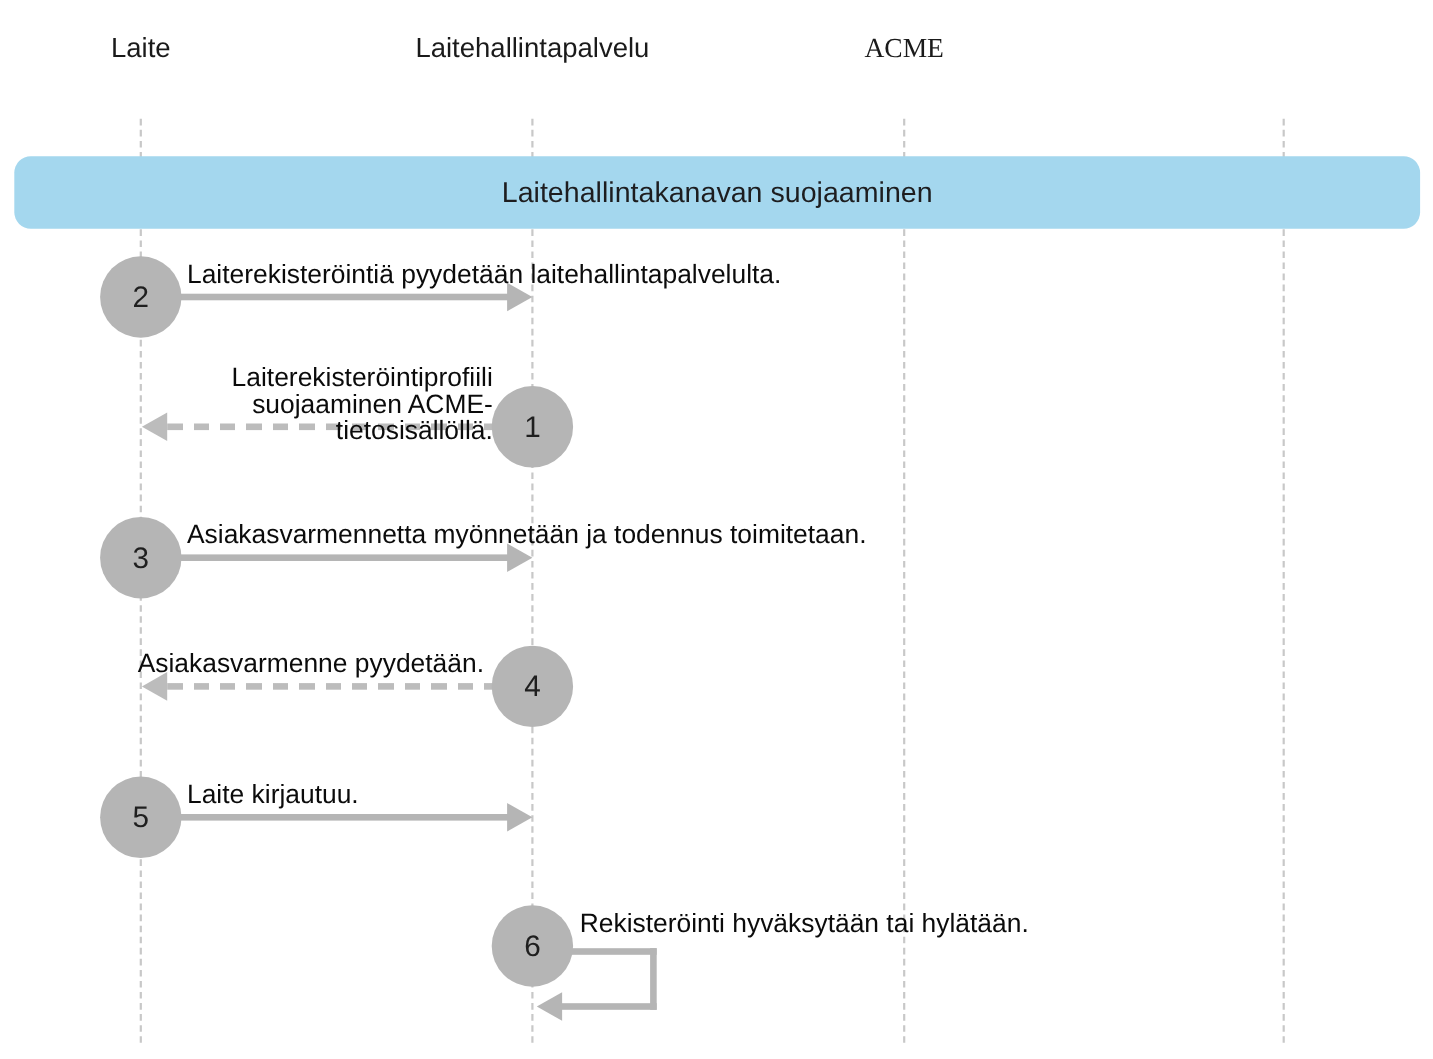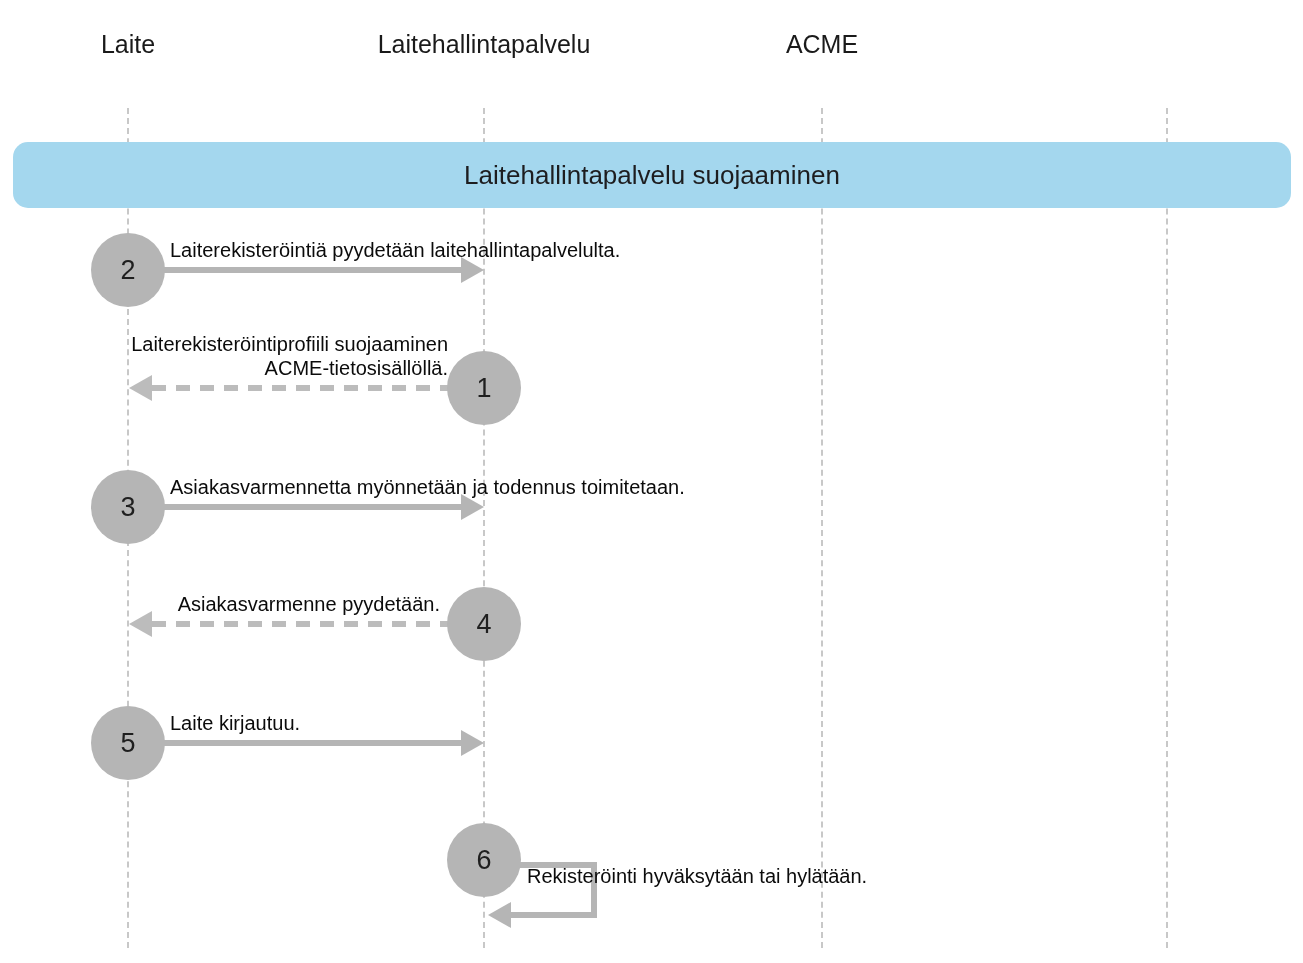--- a/index.html
+++ b/index.html
@@ -62,21 +62,21 @@
     background: #b5b5b5;
     display: flex;
     align-items: center;
     justify-content: center;
     font-size: 27px;
     color: #1f1f1f;
     z-index: 4;
   }
   .msg-label {
     position: absolute;
-    font-size: 20px;
+    font-size: 24px;
     line-height: 24px;
     color: #0b0b0b;
     white-space: nowrap;
     z-index: 3;
   }
   .msg-label.wrap {
     white-space: normal;
     text-align: right;
   }
   .arrow-line {
@@ -113,29 +113,29 @@
     z-index: 1;
   }
 </style>
 </head>
 <body>
 
 <div class="diagram">
 
   <div class="actor-label" style="left:344px; width:280px;">Laitehallintapalvelu</div>
   <div class="actor-label" style="left:8px; width:240px;">Laite</div>
-  <div class="actor-label" style="left:712px; width:220px;">ACME</div>
+  <div class="actor-label" style="left:712px; width:220px;font-family:Liberation Serif, serif;">ACME</div>
 
   <div class="lifeline" style="left:127px;"></div>
   <div class="lifeline" style="left:483px;"></div>
   <div class="lifeline" style="left:821px;"></div>
   <div class="lifeline" style="left:1166px;"></div>
 
   <div class="banner">
-    <span>Laitehallintapalvelu suojaaminen</span>
+    <span>Laitehallintakanavan suojaaminen</span>
   </div>
 
   <div class="msg-label" style="left:170px; top:238px;">Laiterekisteröintiä pyydetään laitehallintapalvelulta.</div>
   <div class="arrow-line" style="left:163px; top:267px; width:300px;"></div>
   <div class="arrowhead-right" style="left:461px; top:257px;"></div>
   <div class="step-circle" style="left:128px; top:270px;">
     <span>2</span>
   </div>
 
   <div class="msg-label wrap" style="right:855px; top:332px; width:340px;">Laiterekisteröintiprofiili suojaaminen ACME-tietosisällöllä.</div>
@@ -159,21 +159,21 @@
     <span>4</span>
   </div>
 
   <div class="msg-label" style="left:170px; top:711px;text-align:right;">Laite kirjautuu.</div>
   <div class="arrow-line" style="left:163px; top:740px; width:300px;"></div>
   <div class="arrowhead-right" style="left:461px; top:730px;"></div>
   <div class="step-circle" style="left:128px; top:743px;">
     <span>5</span>
   </div>
 
-  <div class="msg-label" style="left:527px; top:828px;margin-top:36px;">Rekisteröinti hyväksytään tai hylätään.</div>
+  <div class="msg-label" style="left:527px; top:828px;">Rekisteröinti hyväksytään tai hylätään.</div>
   <div class="arrow-line" style="left:500px; top:862px; width:97px;"></div>
   <div class="arrow-vline" style="left:591px; top:862px; height:56px;"></div>
   <div class="arrow-line" style="left:508px; top:912px; width:89px;"></div>
   <div class="arrowhead-left" style="left:488px; top:902px; border-right-color:#b5b5b5;"></div>
   <div class="step-circle" style="left:484px; top:860px;">
     <span>6</span>
   </div>
 
 </div>
 

